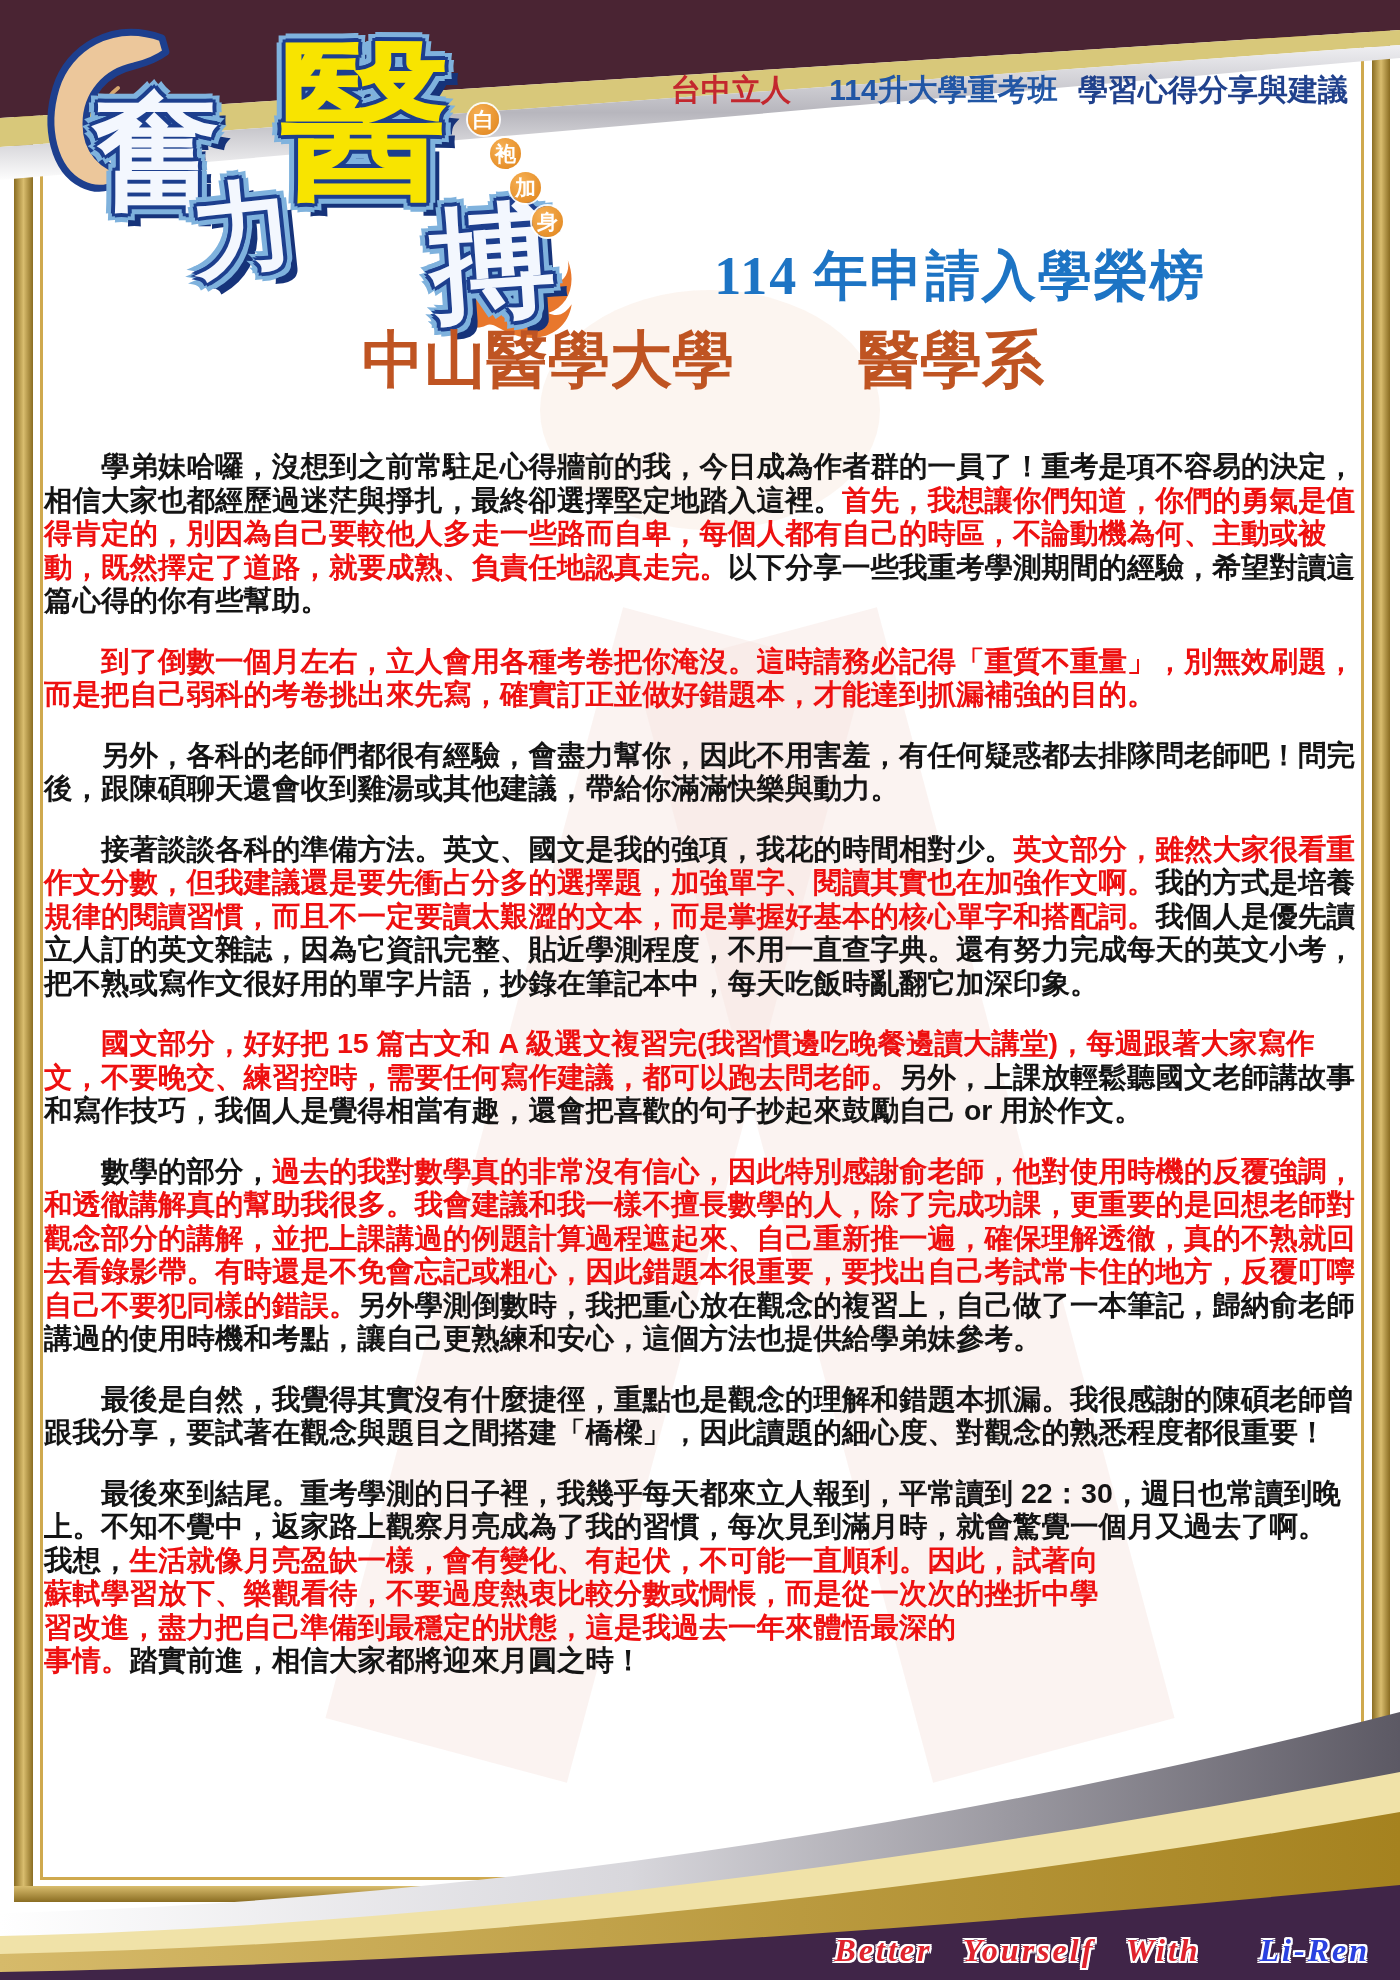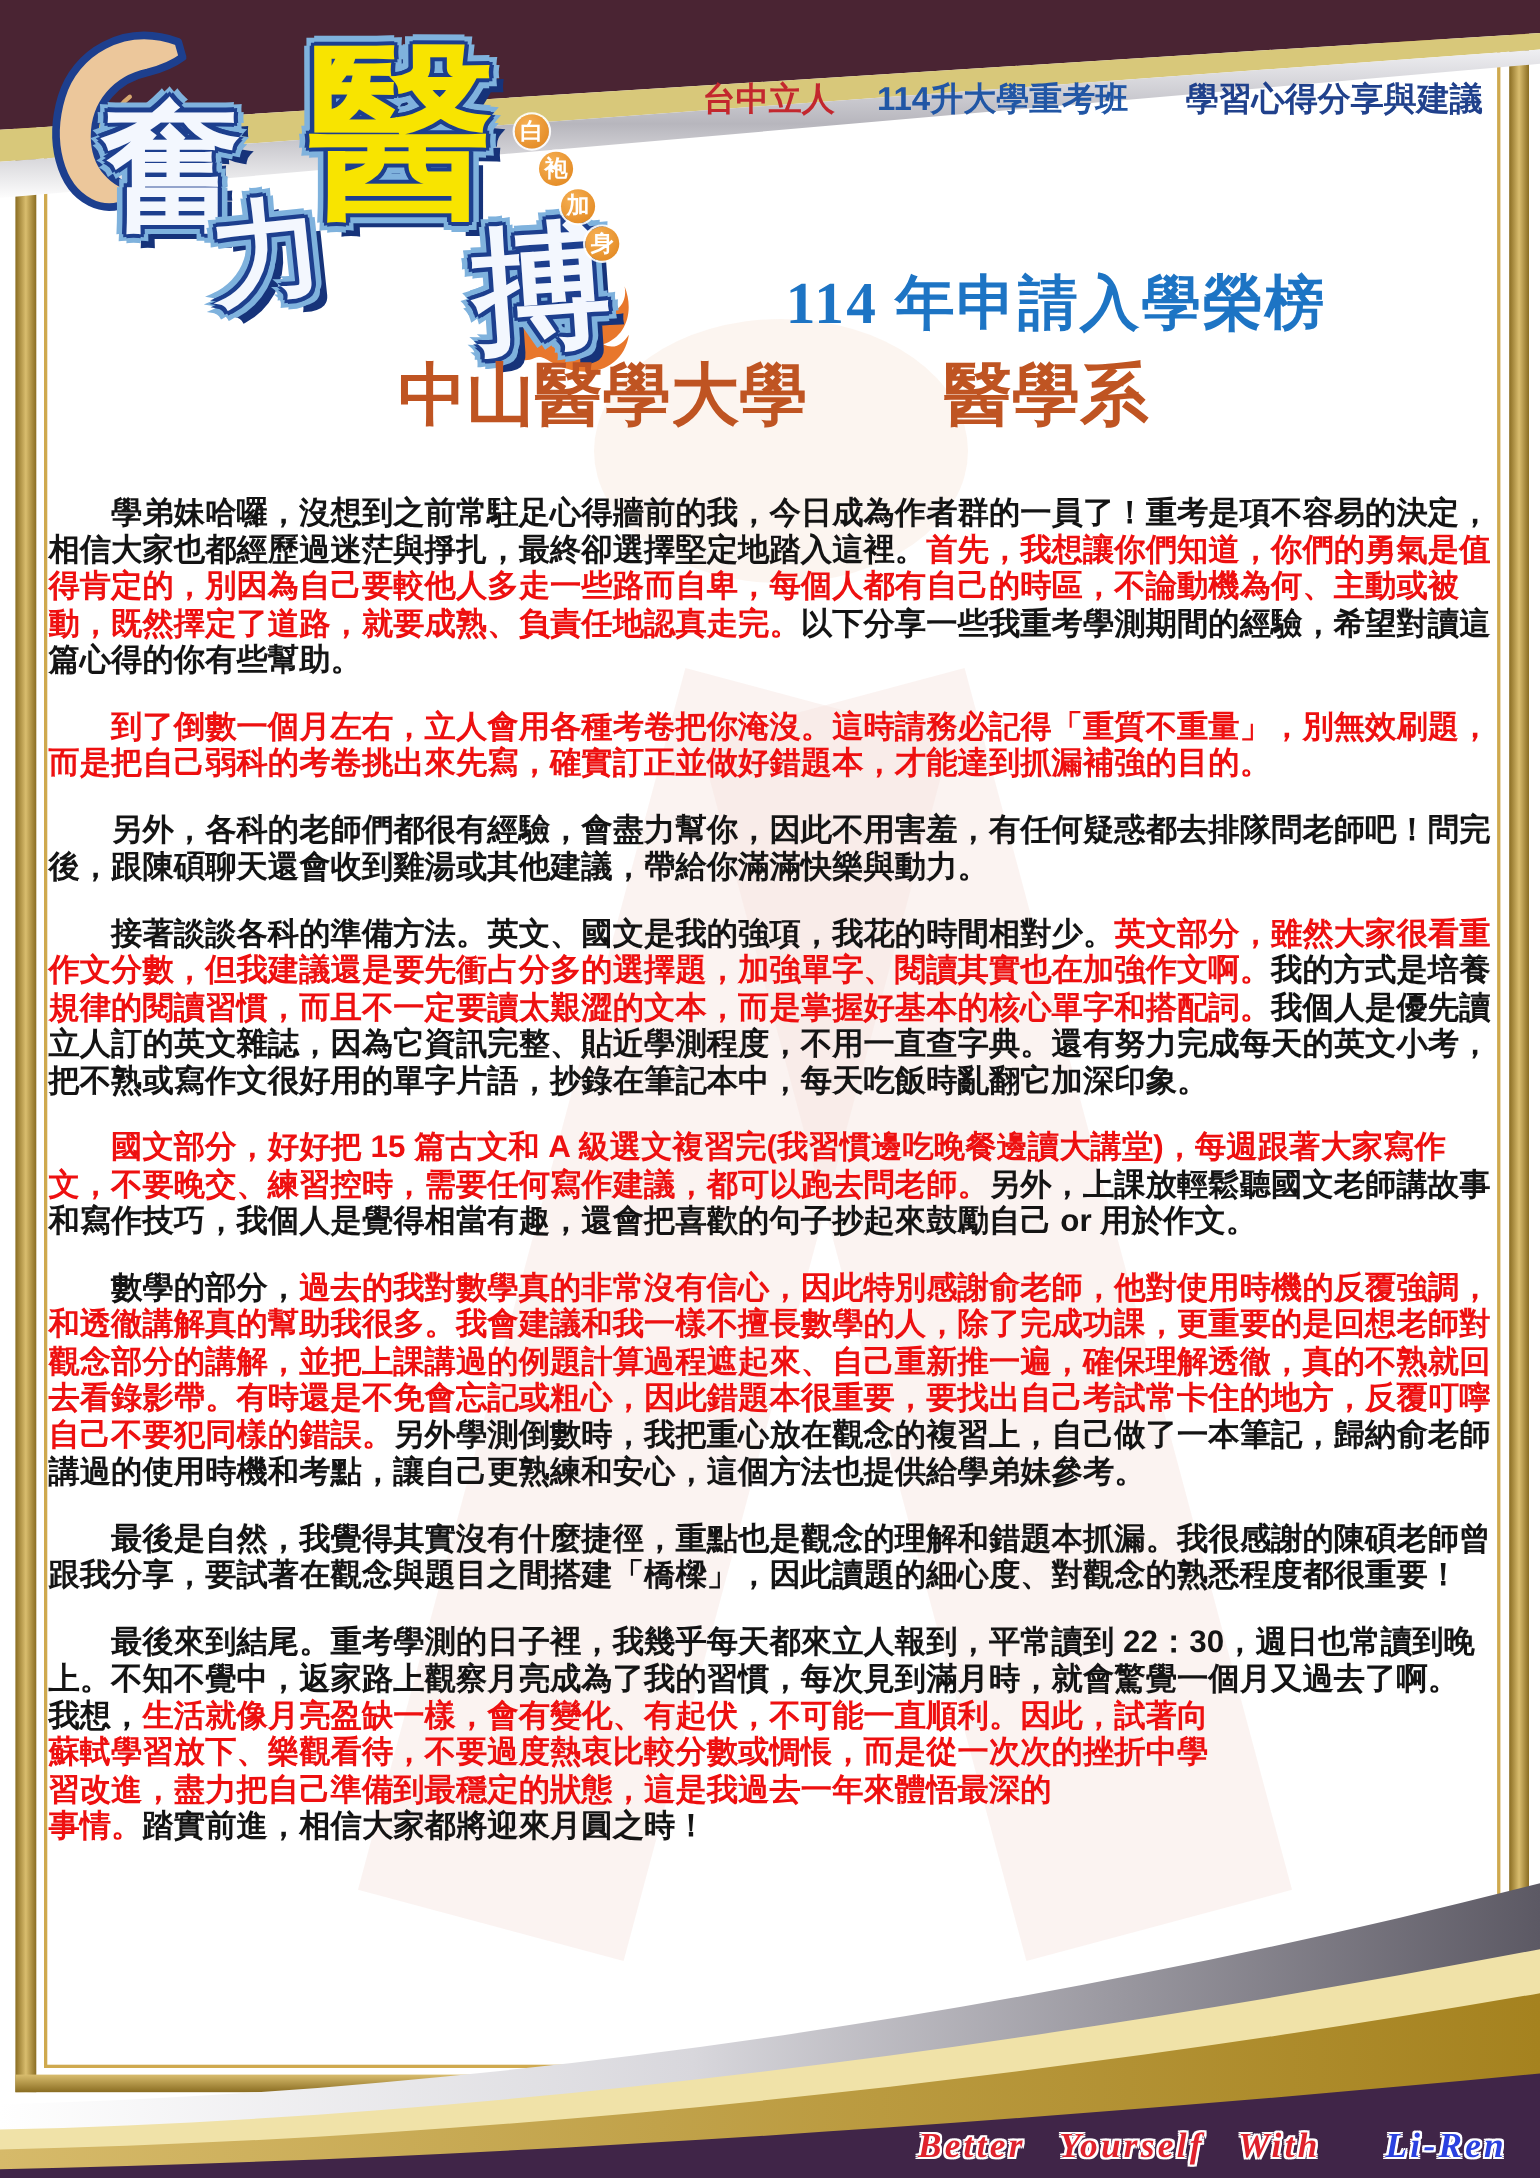--- a/index.html
+++ b/index.html
@@ -41,21 +41,21 @@
   .badge-2{left:450px;top:130px;}
   .badge-3{left:470px;top:164px;}
   .badge-4{left:492px;top:198px;}
   .flame{position:absolute;left:398px;top:230px;z-index:4;transform:rotate(8deg);}
   .arm{position:absolute;left:0;top:12px;z-index:1;}
 
   
   .tagline{position:absolute;top:70px;right:52px;z-index:4;font-size:30px;font-weight:800;white-space:nowrap;}
   .tagline .t1{color:var(--tagline-red);}
   .tagline .t2{color:var(--tagline-blue);margin-left:30px;}
-  .tagline .t3{color:var(--tagline-navy);margin-left:44px;}
+  .tagline .t3{color:var(--tagline-navy);margin-left:12px;}
   .student-name{position:absolute;top:104px;right:38px;z-index:4;white-space:nowrap;
     font-family:"Liberation Serif","DejaVu Serif",serif;font-weight:900;font-size:88px;line-height:1.1;
     color:var(--navy);letter-spacing:1px;}
   .honor{position:absolute;top:240px;left:610px;width:700px;text-align:center;z-index:4;
     font-family:Liberation Serif, serif;font-weight:900;font-size:54px;
     color:var(--blue);letter-spacing:2px;}
   .admission{position:absolute;top:328px;left:48px;width:1310px;text-align:center;z-index:4;
     font-family:"Liberation Serif","DejaVu Serif",serif;font-weight:900;font-size:62px;line-height:1.05;
     color:var(--orange);white-space:nowrap;}
 

